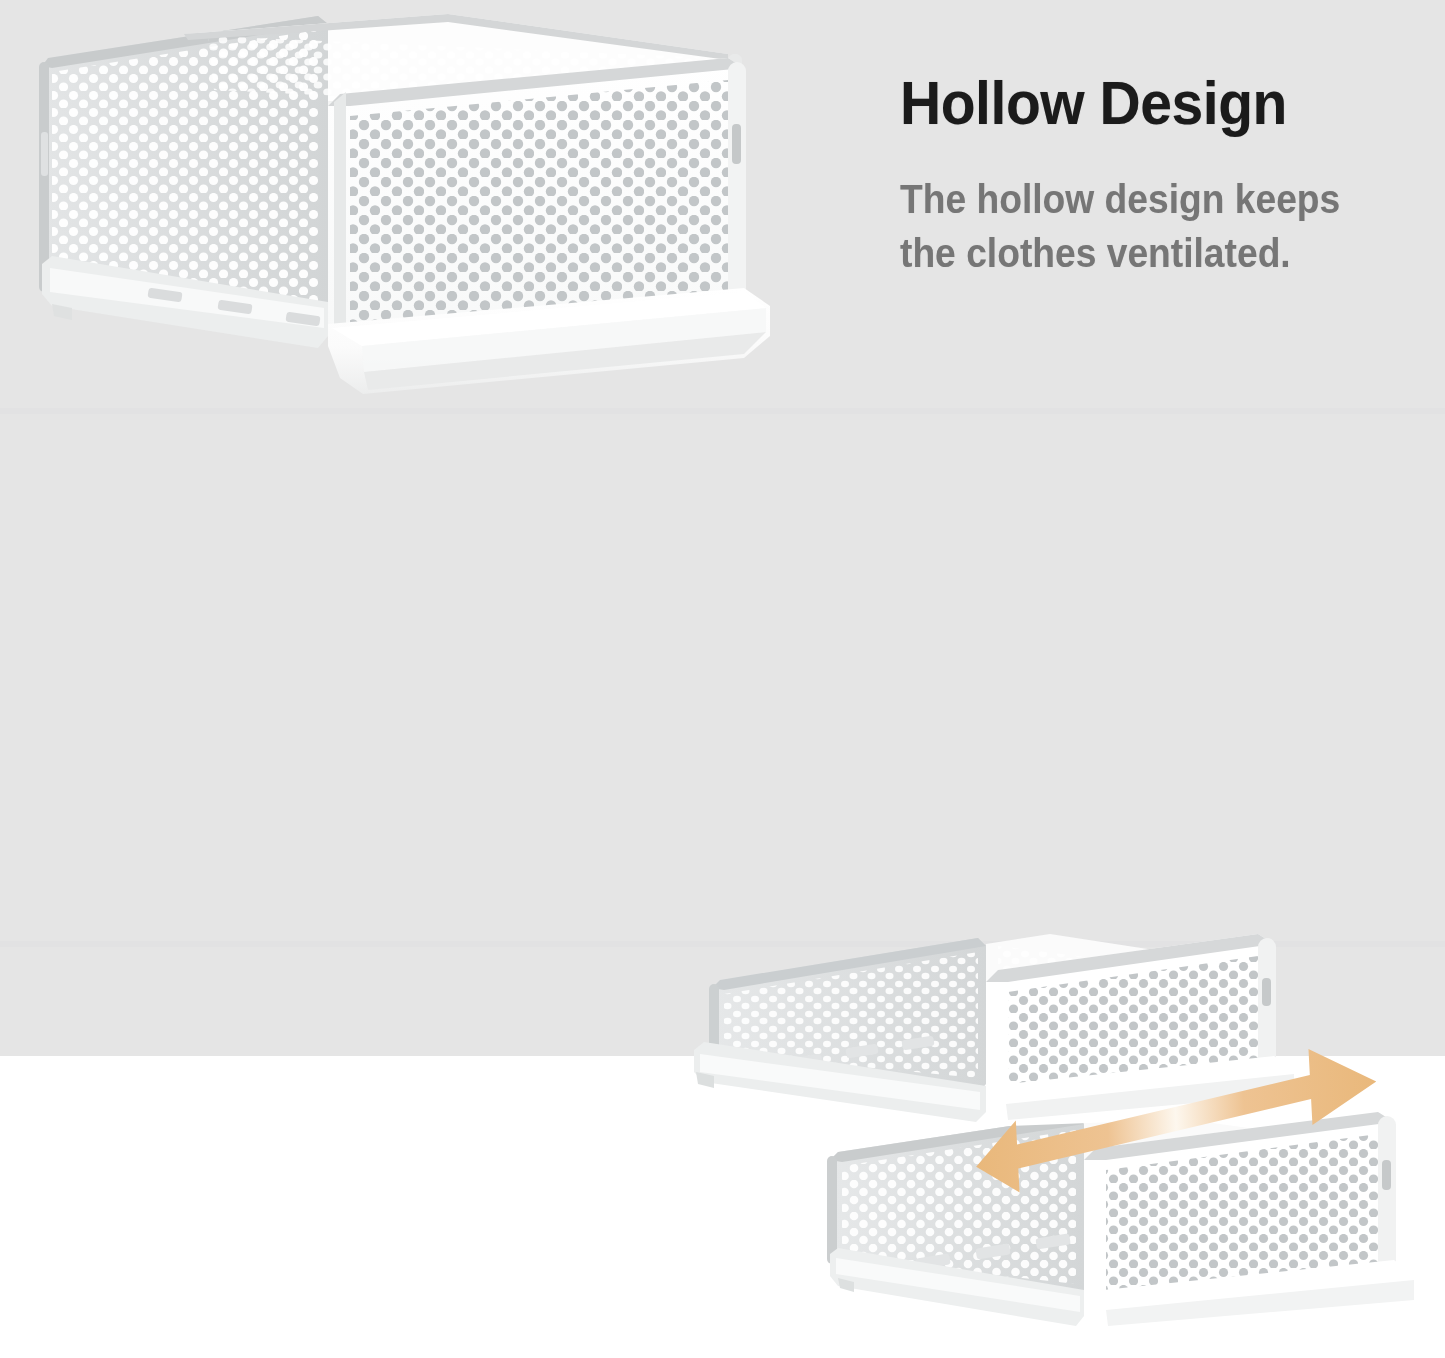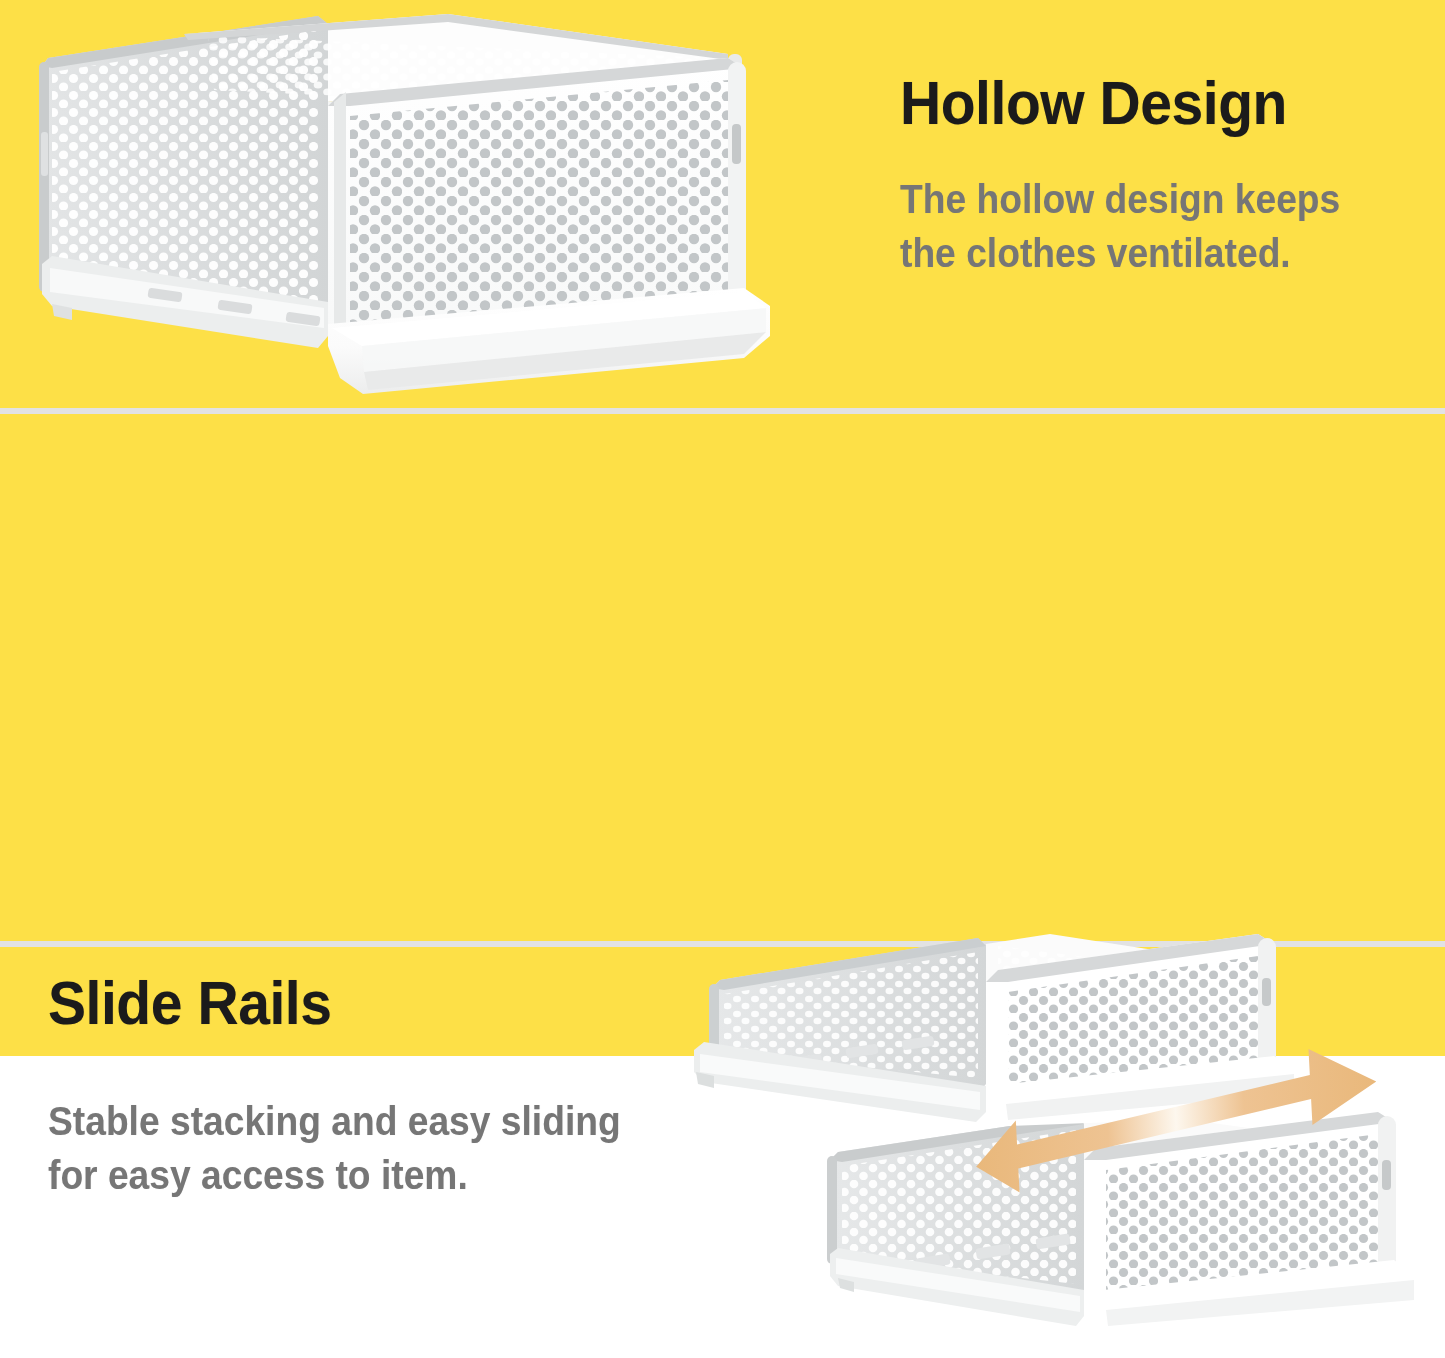--- a/index.html
+++ b/index.html
@@ -8,21 +8,21 @@
   html, body {
     width:1445px; height:1358px;
     background:#ffffff;
     font-family:"Liberation Sans", sans-serif;
     overflow:hidden;
   }
 
   .sheet {
     position:relative;
     width:1445px; height:1056px;
-    background:#fde047;
+    background:#e5e5e5;
   }
 
   
   .panel {
     position:absolute;
     left:0; width:1445px;
     display:flex;
     align-items:center;
   }
   #panel-1 { top:0;    height:410px; }
@@ -171,25 +171,20 @@
 
     <div class="textblock" id="text-1">
       <h2 class="heading">Hollow Design</h2>
       <p class="body">The hollow design keeps</p>
       <p class="body" style="margin-top:0">the clothes ventilated.</p>
     </div>
   </section>
 
   <section class="panel" id="panel-2">
 
-    <div class="textblock" id="text-2">
-      <h2 class="heading">Slide Rails</h2>
-      <p class="body">Stable stacking and easy sliding</p>
-      <p class="body" style="margin-top:0">for easy access to item.</p>
-    </div>
 
     <div class="art" id="art-2">
       <svg viewBox="0 0 762 472" xmlns="http://www.w3.org/2000/svg">
         <defs>
           <pattern id="p2a" width="20" height="17" patternUnits="userSpaceOnUse">
             <circle cx="5.5" cy="4.5" r="4.6" fill="#bfc3c5"></circle>
             <circle cx="15.5" cy="13" r="4.6" fill="#bfc3c5"></circle>
           </pattern>
           <pattern id="p2b" width="18" height="15" patternUnits="userSpaceOnUse">
             <ellipse cx="5" cy="4" rx="4" ry="3.3" fill="#ffffff"></ellipse>

